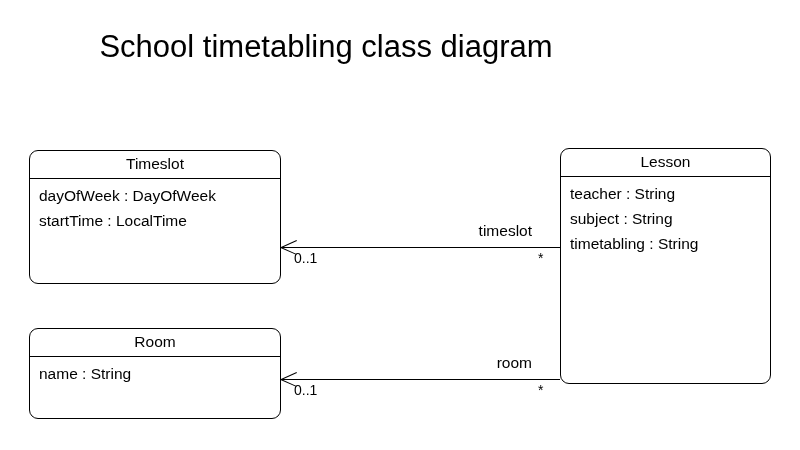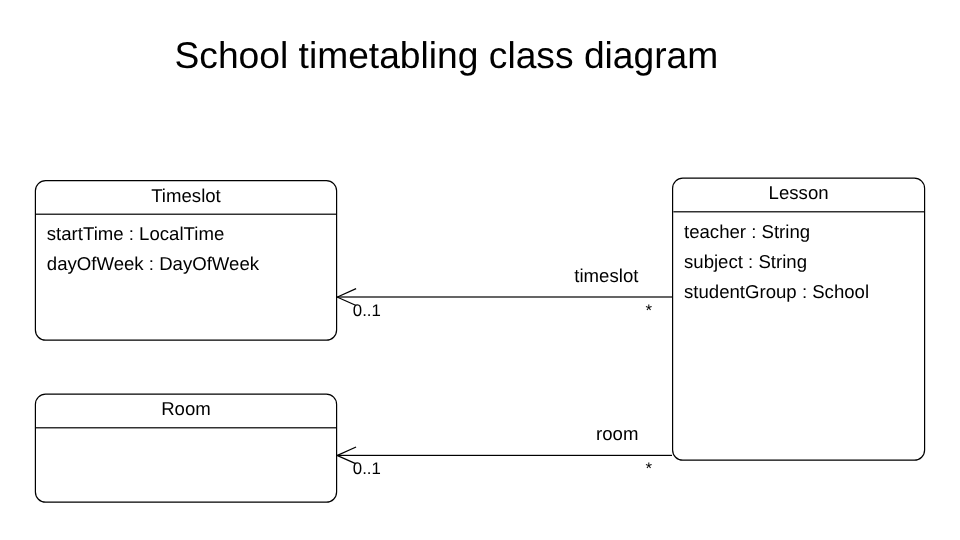--- a/index.html
+++ b/index.html
@@ -24,21 +24,20 @@
     position: absolute;
     left: 0;
     top: 28px;
     width: 652px;
     text-align: center;
     font-size: 31px;
     font-weight: 400;
     line-height: 38px;
     color: #000000;
     white-space: nowrap;
-    margin-left: 46px;
   }
 
   
   .uml-class {
     position: absolute;
     box-sizing: border-box;
     background: #ffffff;
     border: 1px solid #000000;
     border-radius: 9px;
     overflow: hidden;
@@ -124,35 +123,38 @@
 </head>
 <body>
 
 <div id="canvas">
 
   <div id="diagram-title">School timetabling class diagram</div>
 
   <div class="uml-class" id="class-timeslot">
     <div class="uml-class-name">Timeslot</div>
     <div class="uml-attrs">
+      <div class="uml-attr">dayOfWeek : DayOfWeek</div>
       <div class="uml-attr">startTime : LocalTime</div>
-      <div class="uml-attr">dayOfWeek : DayOfWeek</div>
     </div>
   </div>
 
   <div class="uml-class" id="class-room">
     <div class="uml-class-name">Room</div>
+    <div class="uml-attrs">
+      <div class="uml-attr">name : String</div>
+    </div>
   </div>
 
   <div class="uml-class" id="class-lesson">
     <div class="uml-class-name">Lesson</div>
     <div class="uml-attrs">
       <div class="uml-attr">teacher : String</div>
       <div class="uml-attr">subject : String</div>
-      <div class="uml-attr">studentGroup : School</div>
+      <div class="uml-attr">timetabling : String</div>
     </div>
   </div>
 
   <div class="assoc" id="assoc-timeslot-line"></div>
   <div class="arrowhead" id="arrow-timeslot">
     <span class="barb up"></span>
     <span class="barb down"></span>
   </div>
   <div class="assoc-role" id="role-timeslot">timeslot</div>
   <div class="assoc-mult" id="mult-timeslot-src">0..1</div>

